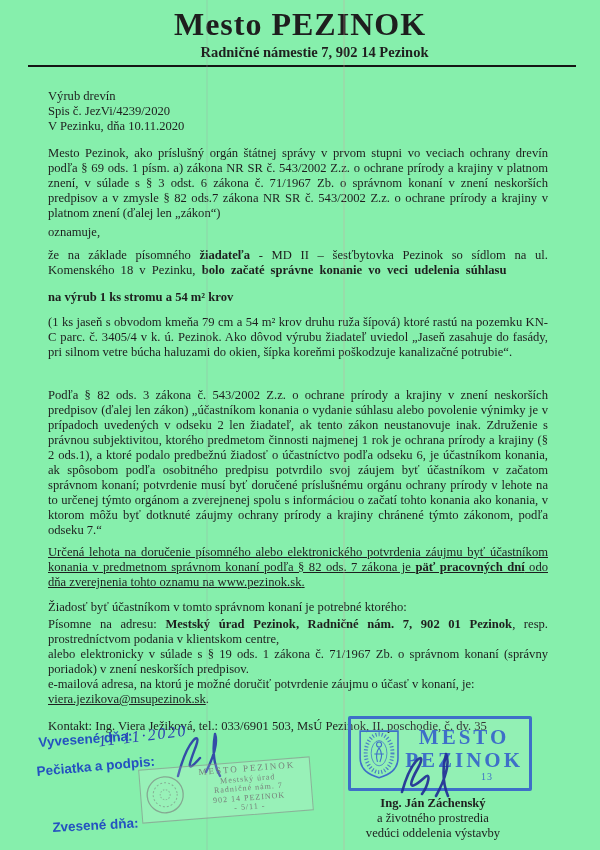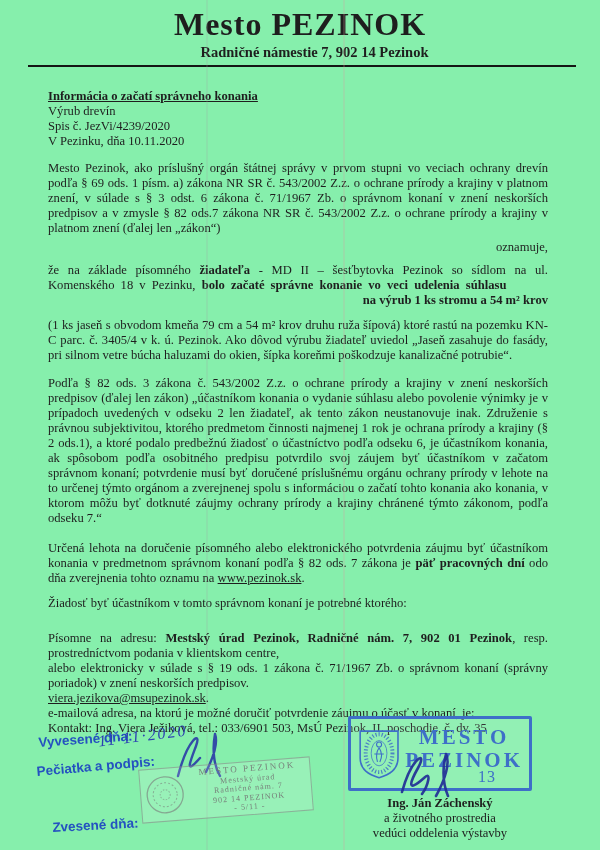--- a/index.html
+++ b/index.html
@@ -17,23 +17,23 @@
   .hdr{text-align:center;padding-top:6px;}
   .hdr-title{font-size:32px;font-weight:700;letter-spacing:1px;line-height:36px;}
   .hdr-sub{font-size:14.5px;font-weight:700;margin-top:2px;padding-left:29px;}
   .hdr-rule{border:0;border-top:2.5px solid #151515;margin:4px 24px 0 28px;}
 
   
   .main{padding:22px 52px 0 48px;font-size:12.6px;line-height:15px;}
   .meta{margin:0 0 12px 0;}
   .meta .h{font-weight:700;text-decoration:underline;}
   .para{margin:0 0 0 0;text-align:justify;}
-  .mt12{} .mt10{margin-top:10px;} .mt13{margin-top:13px;}
-  .mt5{margin-top:15px;} .mt8{margin-top:8px;} .mt4{margin-top:4px;}
-  .center{text-align:right;}
+  .mt12{margin-top:12px;} .mt10{margin-top:10px;} .mt13{margin-top:28px;}
+  .mt5{margin-top:7px;text-decoration:underline;} .mt8{margin-top:8px;} .mt4{margin-top:4px;}
+  .center{text-align:left;}
   .b{font-weight:700;}
   .wide{word-spacing:3px;}
   a.doclink{color:inherit;text-decoration:underline;cursor:pointer;}
 
   
   .blue-label{
     position:absolute;font-family:"Liberation Sans","DejaVu Sans",sans-serif;
     font-weight:700;font-size:13.5px;color:#2451c0;white-space:nowrap;
     transform-origin:left top;
   }
@@ -49,42 +49,41 @@
   }
   .gray-stamp .txt{flex:1;text-align:center;font-size:8px;line-height:9.5px;letter-spacing:1px;}
   .gray-stamp .txt .t1{font-size:9px;letter-spacing:2px;}
   .blue-stamp{
     position:absolute;left:348px;top:716px;width:184px;height:75px;
     border:3px solid #3e6fc8;border-radius:2px;box-sizing:border-box;
     display:flex;align-items:center;gap:4px;padding:2px 6px;background:rgba(255,255,255,.1);
   }
   .blue-stamp .words{flex:1;text-align:center;color:#3e6fc8;font-weight:700;}
   .blue-stamp .w1,.blue-stamp .w2{font-size:21px;line-height:23px;letter-spacing:3px;}
-  .blue-stamp .num{font-size:16px;font-weight:400;letter-spacing:1px;margin-left:46px;line-height:9px;}
-  .signatory{position:absolute;left:350px;top:796px;width:180px;text-align:center;font-size:12.6px;line-height:15px;}
+  .blue-stamp .num{font-size:10px;font-weight:400;letter-spacing:1px;margin-left:46px;line-height:9px;}
+  .signatory{position:absolute;left:343px;top:796px;width:180px;text-align:center;font-size:12.6px;line-height:15px;}
   .signatory .nm{font-weight:700;}
   .sig{position:absolute;pointer-events:none;}
 </style>
 </head>
 <body>
 
 <div class="page">
   <div class="scanline gray"></div>
   <div class="scanline pink"></div>
 
   <div class="hdr">
     <div class="hdr-title">Mesto PEZINOK</div>
     <div class="hdr-sub">Radničné námestie 7, 902 14 Pezinok</div>
     <hr class="hdr-rule">
   </div>
 
   <div class="main">
 
     <div class="meta">
-      <div class="h">Informácia o začatí správneho konania</div>
       <div>Výrub drevín</div>
       <div>Spis č. JezVi/4239/2020</div>
       <div>V Pezinku, dňa 10.11.2020</div>
     </div>
 
     <p class="para mt12">Mesto Pezinok, ako príslušný orgán štátnej správy v prvom stupni vo veciach ochrany drevín podľa § 69 ods. 1 písm. a) zákona NR SR č. 543/2002 Z.z. o ochrane prírody a krajiny v platnom znení, v súlade s § 3 odst. 6 zákona č. 71/1967 Zb. o správnom konaní v znení neskorších predpisov a v zmysle § 82 ods.7 zákona NR SR č. 543/2002 Z.z. o ochrane prírody a krajiny v platnom znení (ďalej len „zákon“)</p>
 
     <p class="para center mt4">oznamuje,</p>
 
     <p class="para wide mt8"><span>že na základe písomného </span><span class="b">žiadateľa</span><span> - MD II – šesťbytovka Pezinok so sídlom na ul. Komenského 18 v Pezinku, </span><span class="b">bolo začaté správne konanie vo veci udelenia súhlasu</span></p>
@@ -93,24 +92,24 @@
 
     <p class="para mt10">(1 ks jaseň s obvodom kmeňa 79 cm a 54 m² krov druhu ruža šípová) ktoré rastú na pozemku KN-C parc. č. 3405/4 v k. ú. Pezinok. Ako dôvod výrubu žiadateľ uviedol „Jaseň zasahuje do fasády, pri silnom vetre búcha haluzami do okien, šípka koreňmi poškodzuje kanalizačné potrubie“.</p>
 
     <p class="para mt13">Podľa § 82 ods. 3 zákona č. 543/2002 Z.z. o ochrane prírody a krajiny v znení neskorších predpisov (ďalej len zákon) „účastníkom konania o vydanie súhlasu alebo povolenie výnimky je v prípadoch uvedených v odseku 2 len žiadateľ, ak tento zákon neustanovuje inak. Združenie s právnou subjektivitou, ktorého predmetom činnosti najmenej 1 rok je ochrana prírody a krajiny (§ 2 ods.1), a ktoré podalo predbežnú žiadosť o účastníctvo podľa odseku 6, je účastníkom konania, ak spôsobom podľa osobitného predpisu potvrdilo svoj záujem byť účastníkom v začatom správnom konaní; potvrdenie musí byť doručené príslušnému orgánu ochrany prírody v lehote na to určenej týmto orgánom a zverejnenej spolu s informáciou o začatí tohto konania ako konania, v ktorom môžu byť dotknuté záujmy ochrany prírody a krajiny chránené týmto zákonom, podľa odseku 7.“</p>
 
     <p class="para mt5"><span>Určená lehota na doručenie písomného alebo elektronického potvrdenia záujmu byť účastníkom konania v predmetnom správnom konaní podľa § 82 ods. 7 zákona je </span><span class="b">päť pracovných dní</span><span> odo dňa zverejnenia tohto oznamu na </span><a class="doclink">www.pezinok.sk</a><span>.</span></p>
 
     <p class="para mt10">Žiadosť byť účastníkom v tomto správnom konaní je potrebné ktorého:</p>
 
     <div>
-      <p class="para" style="margin-top:20px;"><span>Písomne na adresu: </span><span class="b">Mestský úrad Pezinok, Radničné nám. 7, 902 01 Pezinok</span><span>, resp. prostredníctvom podania v klientskom centre,</span></p>
+      <p class="para" style="margin-top:2px;"><span>Písomne na adresu: </span><span class="b">Mestský úrad Pezinok, Radničné nám. 7, 902 01 Pezinok</span><span>, resp. prostredníctvom podania v klientskom centre,</span></p>
       <p class="para">alebo elektronicky v súlade s § 19 ods. 1 zákona č. 71/1967 Zb. o správnom konaní (správny poriadok) v znení neskorších predpisov.</p>
+      <p class="para">e-mailová adresa, na ktorú je možné doručiť potvrdenie záujmu o účasť v konaní, je:</p>
       <p class="para"><a class="doclink">viera.jezikova@msupezinok.sk</a><span>.</span></p>
-      <p class="para">e-mailová adresa, na ktorú je možné doručiť potvrdenie záujmu o účasť v konaní, je:</p>
     </div>
 
     <p class="para mt12">Kontakt: Ing. Viera Ježiková, tel.: 033/6901 503, MsÚ Pezinok, II. poschodie, č. dv. 35</p>
   </div>
 
   <div class="blue-label" style="left:38px;top:735px;transform:rotate(-4deg);">Vyvesené dňa:</div>
   <div class="hand-date">11·11·2020</div>
   <div class="blue-label" style="left:36px;top:764px;transform:rotate(-5deg);">Pečiatka a podpis:</div>
   <div class="blue-label" style="left:52px;top:820px;transform:rotate(-3deg);">Zvesené dňa:</div>
 

